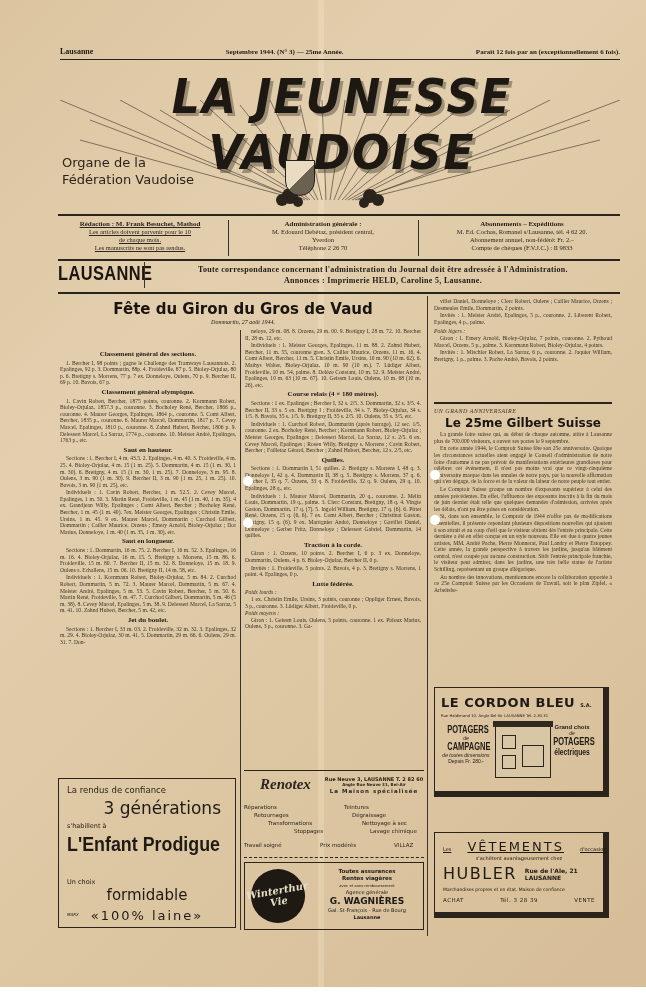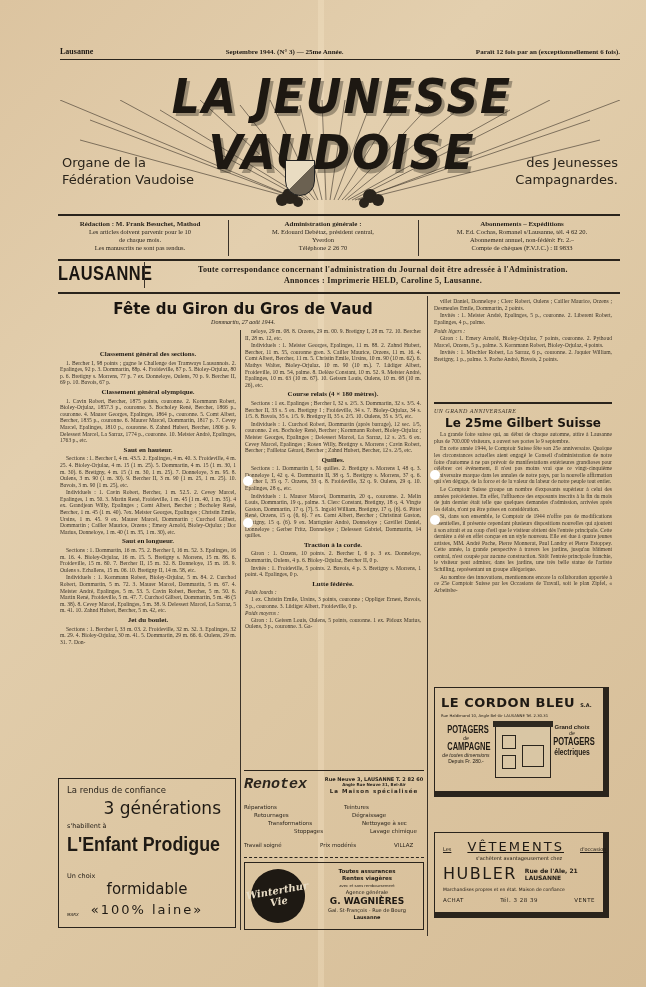--- a/index.html
+++ b/index.html
@@ -30,26 +30,26 @@
   .col h4 { font-size: 7px; text-align: center; font-weight: bold; margin: 3px 0 2px; color: #221c15; }
   .col p { text-indent: 6px; margin-bottom: 1px; }
   .col .it { font-style: italic; }
   .colrule { position: absolute; width: 1px; background: #3a3228; }
   .ad { position: absolute; border: 1.5px solid #2a241c; }
   .ad-prodigue { left: 58px; top: 778px; width: 178px; height: 150px; padding: 6px 8px; font-family: "DejaVu Sans", sans-serif; }
   .ad-prodigue .l1 { font-size: 8.5px; color: #2b251d; }
   .ad-prodigue .l2 { font-size: 17px; text-align: right; margin-top: 3px; padding-right: 6px; }
   .ad-prodigue .l3 { font-size: 6.5px; margin-top: 4px; }
   .ad-prodigue .l4 { font-family: "Liberation Sans", sans-serif; font-weight: bold; font-size: 21px; transform: scaleX(0.85); transform-origin: left; margin-top: 2px; white-space: nowrap; }
-  .ad-prodigue .l5 { font-size: 6.5px; margin-top: 16px; }
+  .ad-prodigue .l5 { font-size: 6.5px; margin-top: 22px; }
   .ad-prodigue .l6 { font-size: 15px; text-align: center; margin-top: 0px; }
   .ad-prodigue .l7 { font-size: 13px; text-align: center; letter-spacing: 2px; margin-top: 4px; }
   .ad-prodigue .sig { position: absolute; left: 8px; bottom: 10px; font-size: 4px; font-style: italic; }
   .renotex { position: absolute; left: 244px; top: 776px; width: 180px; height: 80px; font-family: "DejaVu Sans", sans-serif; color: #2b251d; }
-  .renotex .logo { position: absolute; left: 0; top: 0; font-family: Liberation Mono, monospace; font-style: italic; font-weight: bold; font-size: 15px; }
+  .renotex .logo { position: absolute; left: 16px; top: 0; font-family: Liberation Serif, serif; font-style: italic; font-weight: bold; font-size: 15px; }
   .renotex .addr { position: absolute; left: 78px; top: 0; width: 104px; font-size: 5px; line-height: 6px; font-weight: bold; text-align: center; }
   .renotex .spec { font-size: 5.5px; letter-spacing: 1px; }
   .renotex .svc { position: absolute; font-size: 5.5px; }
   .dotted { position: absolute; left: 244px; top: 857px; width: 180px; border-top: 1.5px dashed #2a241c; }
   .ad-winterthur { left: 244px; top: 862px; width: 180px; height: 68px; }
   .wt-circle { position: absolute; left: 6px; top: 6px; width: 54px; height: 54px; border-radius: 50%; background: #1e1913; color: #e8dcc5; font-family: "DejaVu Serif", serif; font-style: italic; font-weight: bold; font-size: 10px; display: flex; flex-direction: column; align-items: center; justify-content: center; transform: rotate(-10deg); }
   .wt-text { position: absolute; left: 68px; top: 5px; width: 108px; text-align: center; font-family: "DejaVu Sans", sans-serif; font-size: 5px; line-height: 7px; }
   .wt-text .big { font-size: 9px; font-weight: bold; line-height: 11px; }
   .ad-cordon { left: 434px; top: 687px; width: 175px; height: 110px; padding: 4px 6px; border-right: 6px solid #2a241c; border-bottom: 6px solid #2a241c; font-family: "DejaVu Sans", sans-serif; }
   .ad-cordon .title { font-weight: bold; font-size: 13px; letter-spacing: 0.5px; }
@@ -117,28 +117,24 @@
     </g>
   </svg>
 
   <div class="masthead">LA JEUNESSE VAUDOISE</div>
 
   <div class="organ-left">
     <div>Organe de la</div>
     <div>Fédération Vaudoise</div>
   </div>
   <div class="emblem"></div>
-  <div class="organ-right">
-    <div>des Jeunesses</div>
-    <div>Campagnardes.</div>
-  </div>
 
   <div class="rule" style="left:58px; top:214px; width:562px;"></div>
 
-  <div class="infobox" style="left:60px; width:160px;">
+  <div class="infobox" style="left:60px; width:160px;text-decoration:underline;">
     <div><b>Rédaction : M. Frank Besuchet, Mathod</b></div>
     <div>Les articles doivent parvenir pour le 10</div>
     <div>de chaque mois.</div>
     <div>Les manuscrits ne sont pas rendus.</div>
   </div>
   <div class="vsep" style="left:228px; top:220px; height:36px;"></div>
   <div class="infobox" style="left:234px; width:178px;">
     <div><b>Administration générale :</b></div>
     <div>M. Edouard Debétaz, président central,</div>
     <div>Yverdon</div>

